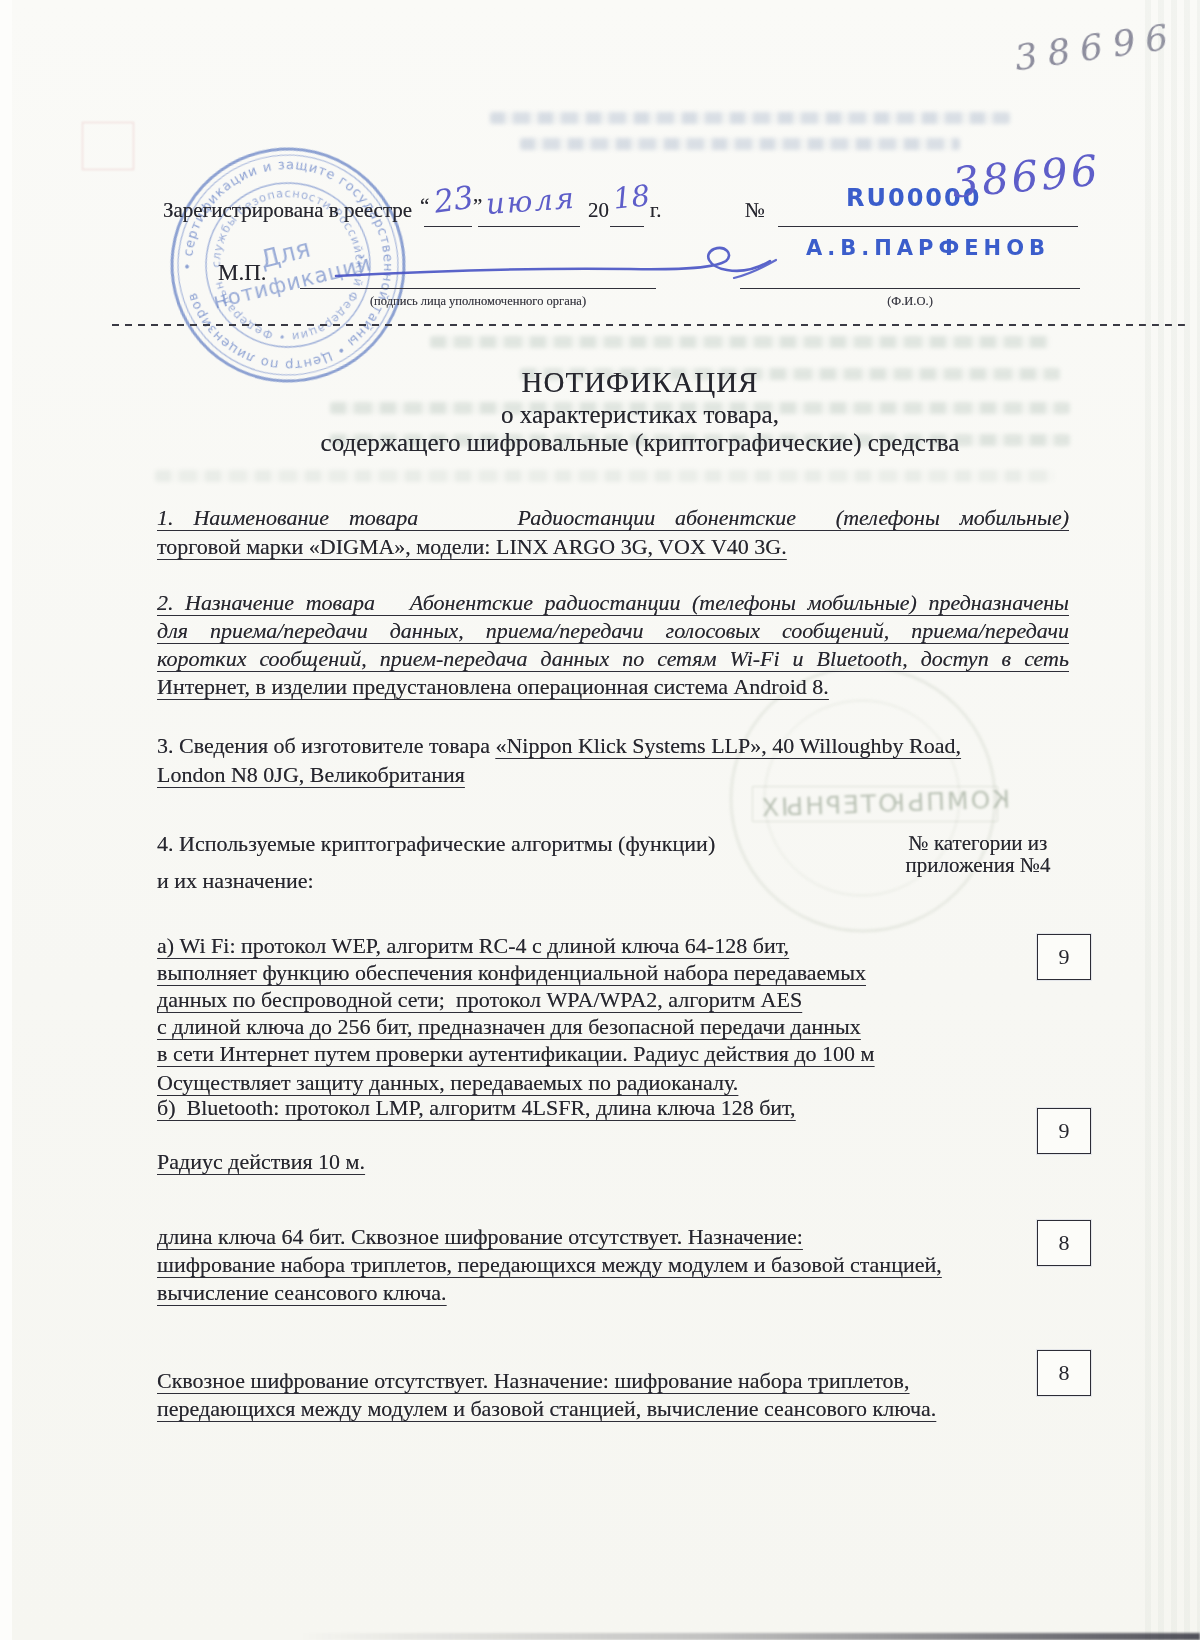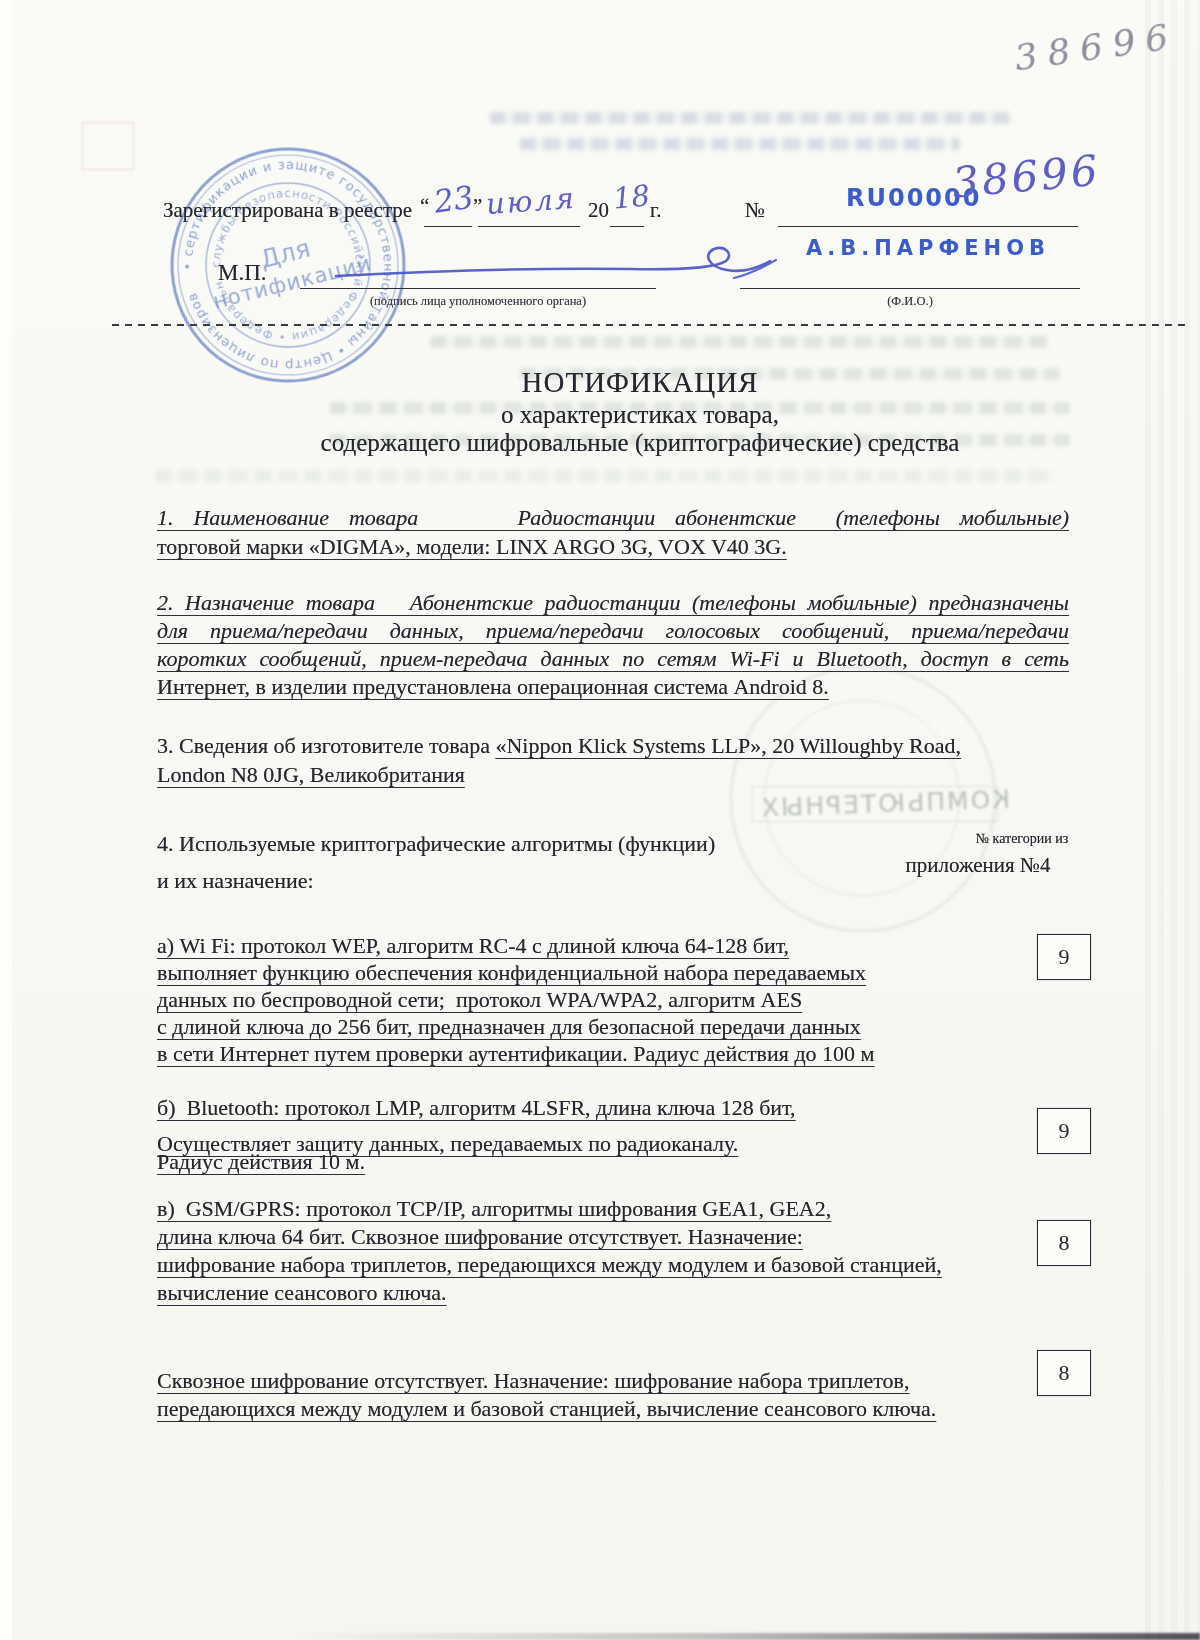--- a/index.html
+++ b/index.html
@@ -124,41 +124,40 @@
   <div class="t center" style="left:150px;top:429px;width:980px;font-size:25px;">содержащего шифровальные (криптографические) средства</div>
 
   <div class="t u just" style="left:157px;top:505px;">1. Наименование товара&nbsp;&nbsp;&nbsp;&nbsp; Радиостанции абонентские&nbsp; (телефоны мобильные)</div>
   <div class="t u" style="left:157px;top:534px;">торговой марки «DIGMA», модели: LINX ARGO 3G, VOX V40 3G.</div>
 
   <div class="t u just" style="left:157px;top:590px;">2. Назначение товара&nbsp;&nbsp; Абонентские радиостанции (телефоны мобильные) предназначены</div>
   <div class="t u just" style="left:157px;top:618px;">для приема/передачи данных, приема/передачи голосовых сообщений, приема/передачи</div>
   <div class="t u just" style="left:157px;top:646px;">коротких сообщений, прием-передача данных по сетям Wi-Fi и Bluetooth, доступ в сеть</div>
   <div class="t u" style="left:157px;top:674px;">Интернет, в изделии предустановлена операционная система Android 8.</div>
 
-  <div class="t" style="left:157px;top:733px;"><span>3. Сведения об изготовителе товара </span><span class="u">«Nippon Klick Systems LLP», 20 Willoughby Road,</span></div>
+  <div class="t" style="left:157px;top:733px;"><span>3. Сведения об изготовителе товара </span><span class="u">«Nippon Klick Systems LLP», 40 Willoughby Road,</span></div>
   <div class="t u" style="left:157px;top:762px;">London N8 0JG, Великобритания</div>
 
   <div class="t" style="left:157px;top:831px;">4. Используемые криптографические алгоритмы (функции)</div>
-  <div class="t center" style="left:922px;top:831px;width:200px;font-size:14px;">№ категории из</div>
+  <div class="t center" style="left:878px;top:831px;width:200px;font-size:21px;">№ категории из</div>
   <div class="t center" style="left:878px;top:853px;width:200px;font-size:21px;">приложения №4</div>
   <div class="t" style="left:157px;top:868px;">и их назначение:</div>
 
   <div class="t u" style="left:157px;top:933px;">а) Wi Fi: протокол WEP, алгоритм RC-4 с длиной ключа 64-128 бит,</div>
   <div class="t u" style="left:157px;top:960px;">выполняет функцию обеспечения конфиденциальной набора передаваемых</div>
   <div class="t u" style="left:157px;top:987px;">данных по беспроводной сети;&nbsp; протокол WPA/WPA2, алгоритм AES</div>
   <div class="t u" style="left:157px;top:1014px;">с длиной ключа до 256 бит, предназначен для безопасной передачи данных</div>
   <div class="t u" style="left:157px;top:1041px;">в сети Интернет путем проверки аутентификации. Радиус действия до 100 м</div>
   <div class="catbox" style="top:934px;">9</div>
 
   <div class="t u" style="left:157px;top:1095px;">б)&nbsp; Bluetooth: протокол LMP, алгоритм 4LSFR, длина ключа 128 бит,</div>
-  <div class="t u" style="left:157px;top:1131px;">Осуществляет защиту данных, передаваемых по радиоканалу.</div>
+  <div class="t u" style="left:157px;top:1070px;">Осуществляет защиту данных, передаваемых по радиоканалу.</div>
   <div class="t u" style="left:157px;top:1149px;text-align:center;">Радиус действия 10 м.</div>
   <div class="catbox" style="top:1108px;">9</div>
 
-  <div class="t u" style="left:157px;top:1196px;">в)&nbsp; GSM/GPRS: протокол TCP/IP, алгоритмы шифрования GEA1, GEA2,</div>
   <div class="t u" style="left:157px;top:1224px;">длина ключа 64 бит. Сквозное шифрование отсутствует. Назначение:</div>
   <div class="t u" style="left:157px;top:1252px;">шифрование набора триплетов, передающихся между модулем и базовой станцией,</div>
   <div class="t u" style="left:157px;top:1280px;">вычисление сеансового ключа.</div>
   <div class="catbox" style="top:1220px;">8</div>
 
   <div class="t u" style="left:157px;top:1368px;">Сквозное шифрование отсутствует. Назначение: шифрование набора триплетов,</div>
   <div class="t u" style="left:157px;top:1396px;">передающихся между модулем и базовой станцией, вычисление сеансового ключа.</div>
   <div class="catbox" style="top:1350px;">8</div>
 
   <div class="left-strip"></div>

